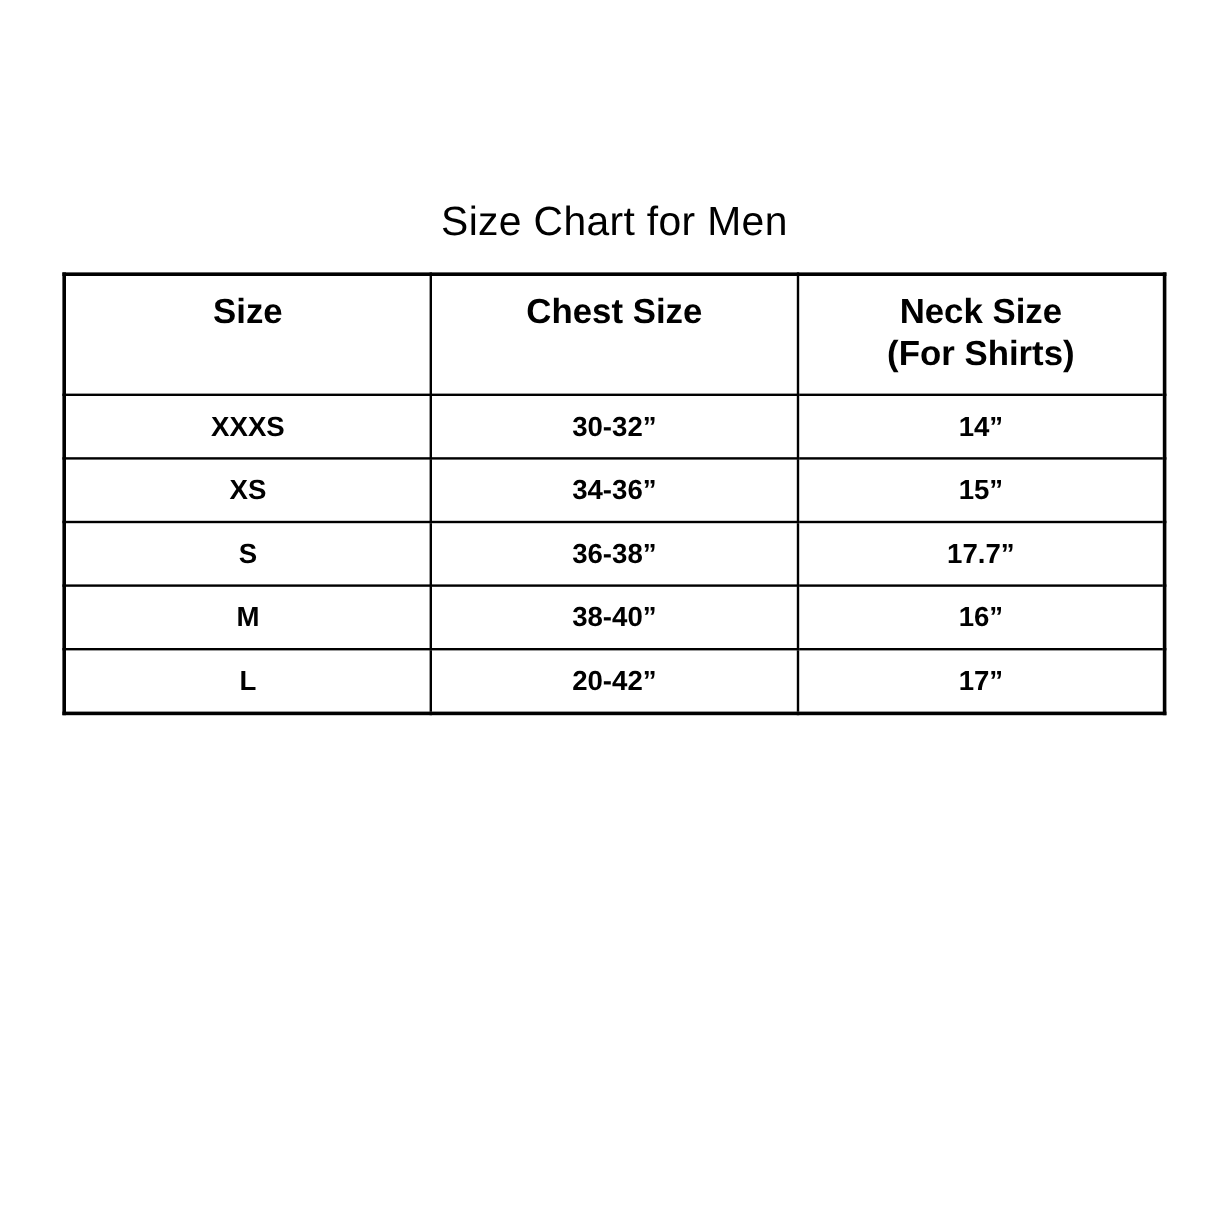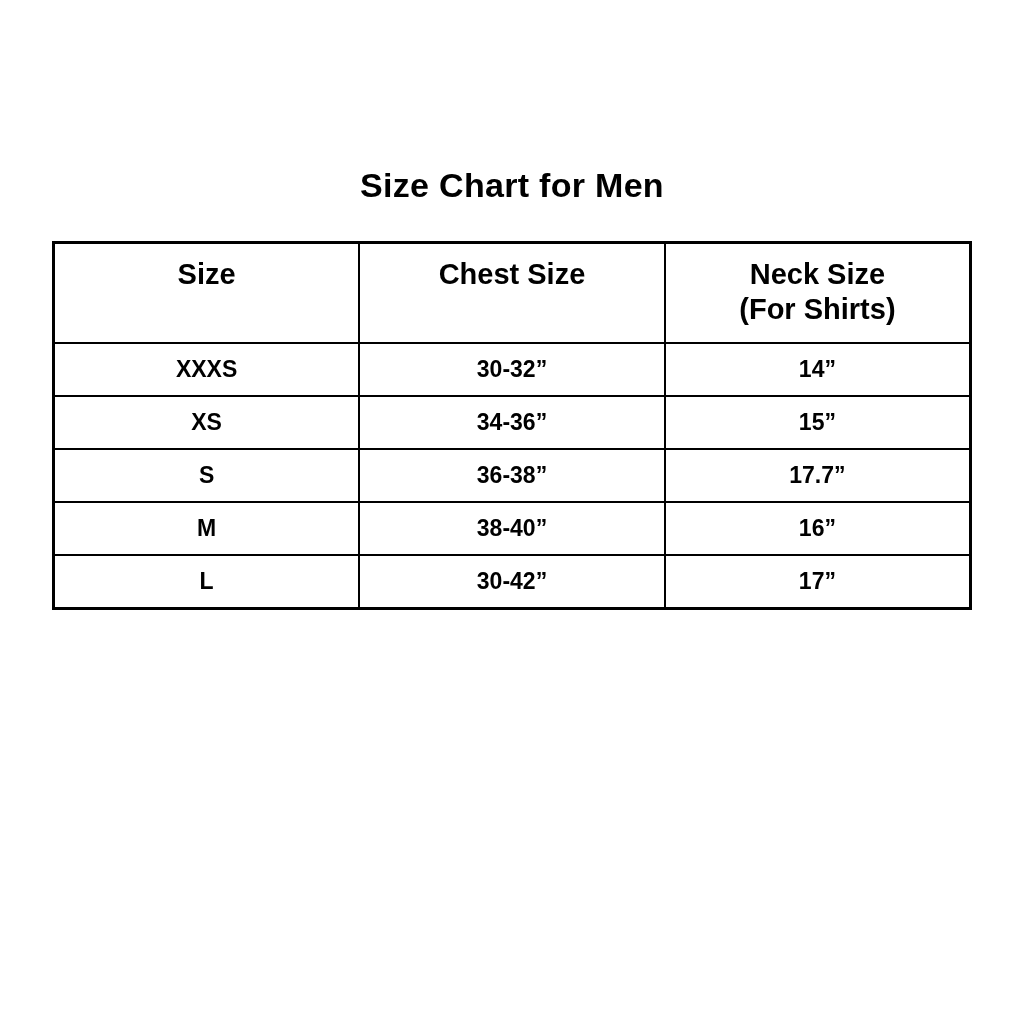--- a/index.html
+++ b/index.html
@@ -22,27 +22,27 @@
     overflow: hidden;
   }
   .title {
     position: absolute;
     top: 166px;
     left: 0;
     width: 100%;
     margin: 0;
     text-align: center;
     font-size: 34px;
-    font-weight: 700;
+    font-weight: 400;
     letter-spacing: 0.3px;
   }
   table.size-chart {
     position: absolute;
     left: 52px;
-    top: 241px;
+    top: 227px;
     width: 920px;
     border-collapse: collapse;
     table-layout: fixed;
     background: #ffffff;
     border: 3px solid #000000;
   }
   table.size-chart th,
   table.size-chart td {
     border: 2px solid #000000;
     text-align: center;
@@ -101,18 +101,18 @@
           <td>36-38”</td>
           <td>17.7”</td>
         </tr>
         <tr>
           <td>M</td>
           <td>38-40”</td>
           <td>16”</td>
         </tr>
         <tr>
           <td>L</td>
-          <td>30-42”</td>
+          <td>20-42”</td>
           <td>17”</td>
         </tr>
       </tbody>
   </table>
 </div>
 
 </body></html>

